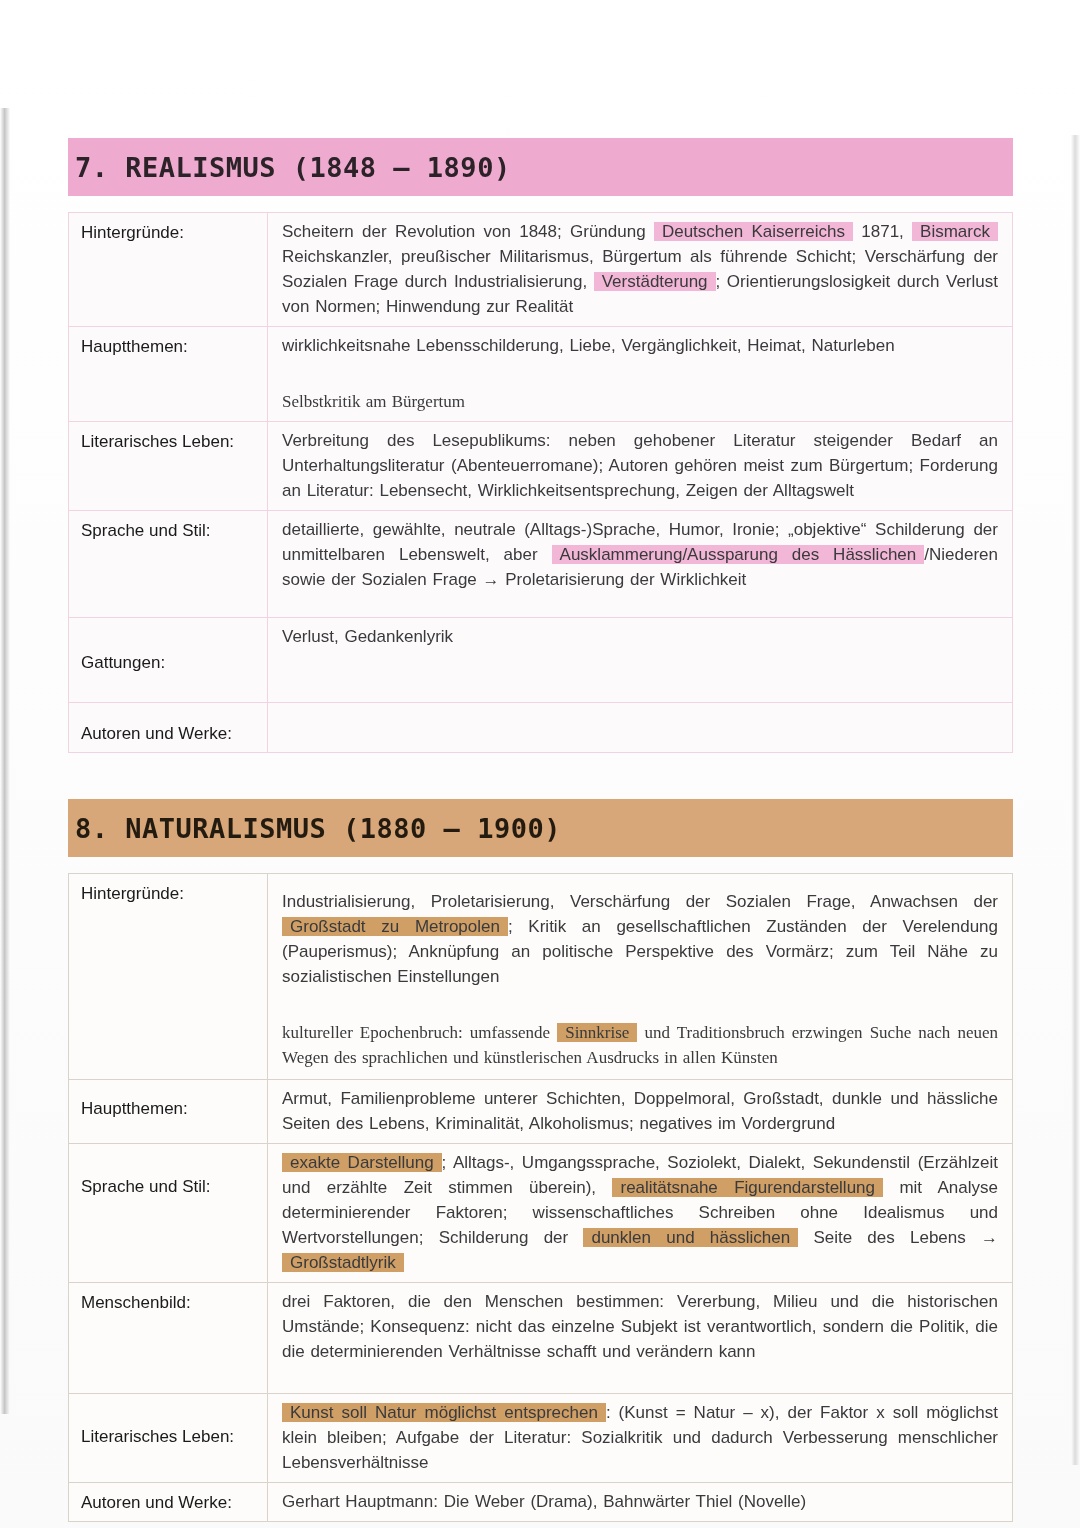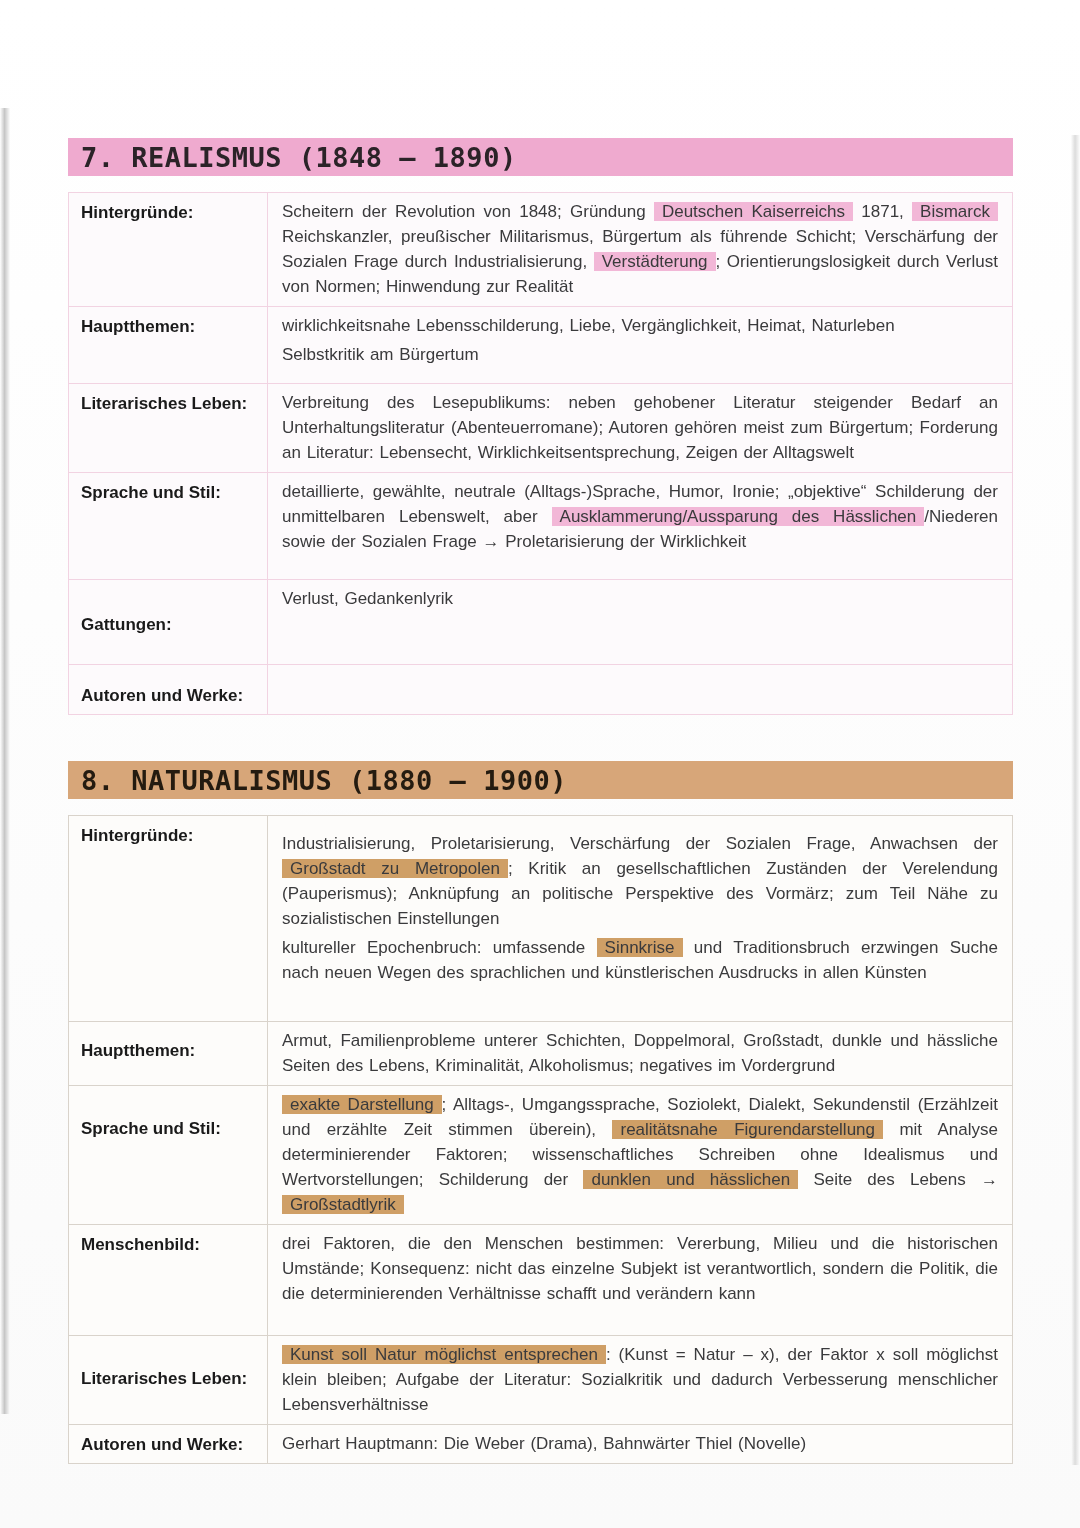--- a/index.html
+++ b/index.html
@@ -30,59 +30,59 @@
   .content-col {
     position: absolute;
     left: 68px;
     top: 138px;
     width: 945px;
   }
   .epoch { margin: 0; }
   .epoch + .epoch { margin-top: 46px; }
   .epoch-title {
     margin: 0 0 16px 0;
-    height: 38px;
+    height: 58px;
     display: flex;
     align-items: center;
-    padding-left: 13px;
+    padding-left: 7px;
     background: var(--hdr-bg);
     color: var(--hdr-fg);
     font-family: "DejaVu Sans Mono", monospace;
     font-size: 27px;
     font-weight: bold;
     letter-spacing: 0.5px;
     white-space: nowrap;
   }
   .epoch-table {
     border: 1px solid var(--tbl-border);
     background: var(--row-bg);
   }
   .tr { display: flex; }
   .tr + .tr { border-top: 1px solid var(--tbl-border); }
   .td { box-sizing: border-box; }
   .td.label {
     flex: 0 0 199px;
     padding: 7px 8px 6px 12px;
     border-right: 1px solid var(--tbl-border);
-    font-weight: bold;
+    font-weight: normal;
     font-size: 17px;
     line-height: 25px;
     color: #1a1a1a;
   }
   .td.content {
     flex: 1;
     padding: 6px 14px 7px 14px;
     font-size: 17px;
     line-height: 25px;
     color: #3a3a3c;
     text-align: justify;
     word-spacing: 1px;
   }
   .td.content p { margin: 0; }
-  .td.content p + p { margin-top: 4px; }
+  .td.content p + p { margin-top: 31px; font-family: Liberation Serif, serif; }
   .hl {
     background: var(--hl-bg);
     padding: 0 8px;
     box-decoration-break: clone;
     -webkit-box-decoration-break: clone;
   }
   
   #sec-realismus .tr:nth-child(1) { min-height: 110px; }
   #sec-realismus .tr:nth-child(2) { min-height: 76px; }
   #sec-realismus .tr:nth-child(3) { min-height: 32px; }

